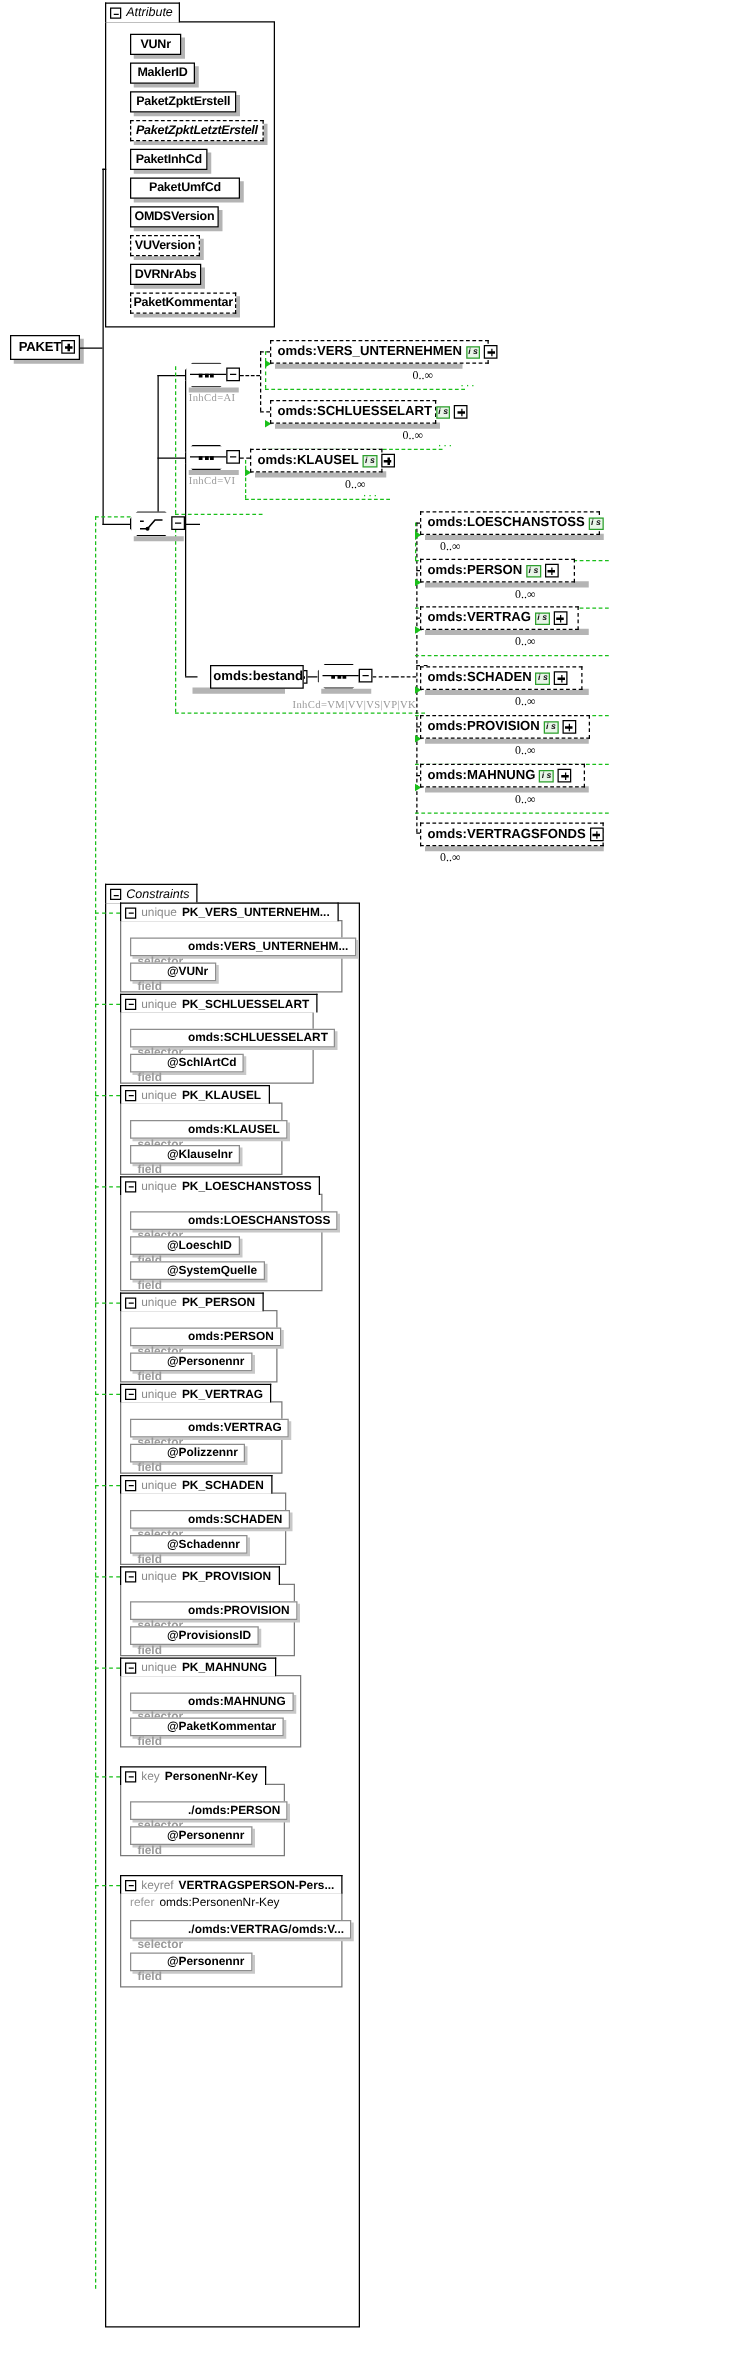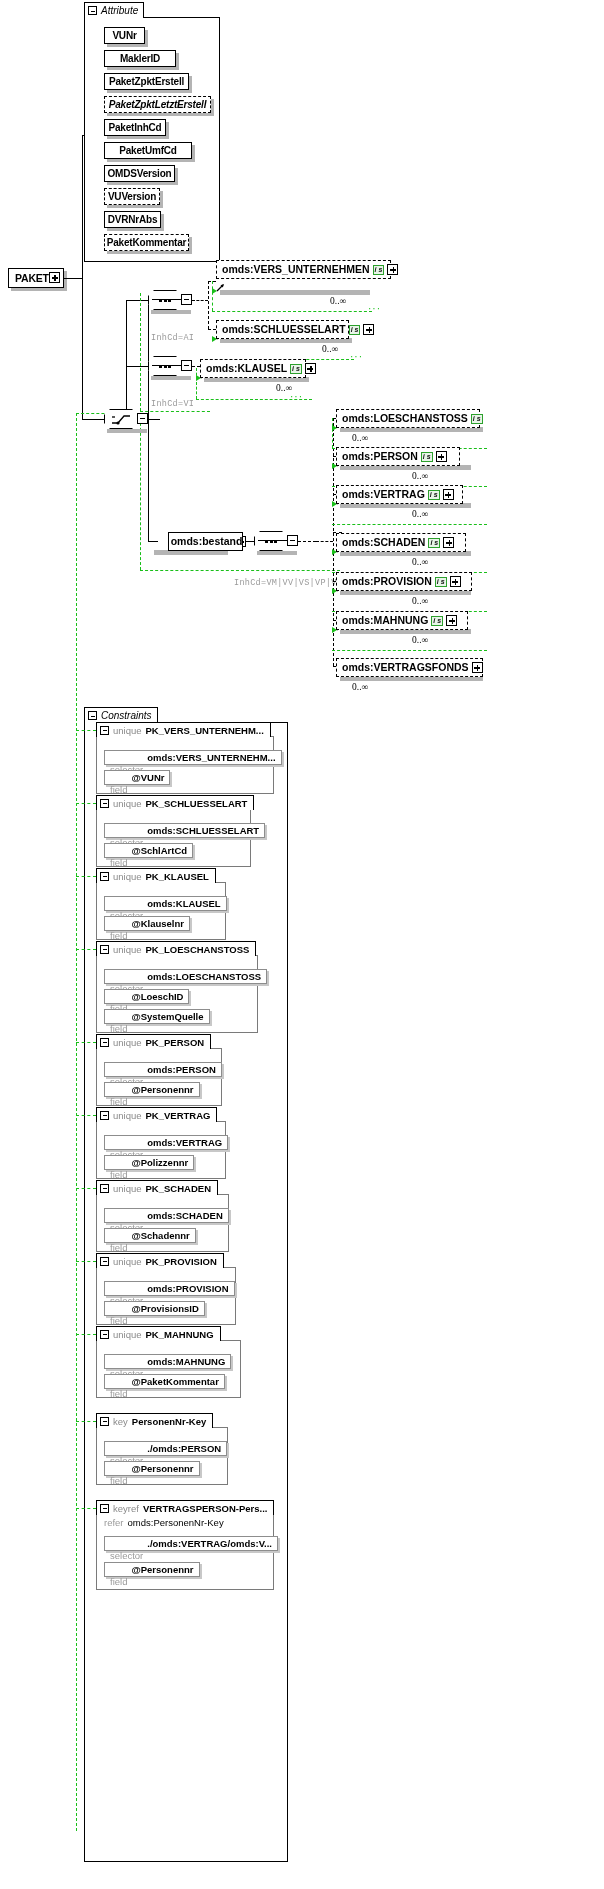--- a/index.html
+++ b/index.html
@@ -137,24 +137,23 @@
   .choice .minibox{
     position:absolute;left:33px;top:4px;width:11px;height:11px;
     border:1.6px solid #000;background:#fff;
   }
   .choice .minibox::after{content:"";position:absolute;left:1.6px;right:1.6px;top:3.5px;height:1.4px;background:#000;}
 
   .inhcd{
     position:absolute;
     font-size:8.5px;
     color:#9a9a9a;
-    font-family:Liberation Mono, monospace;
+    font-family:Liberation Serif, serif;
     letter-spacing:0.3px;
     white-space:nowrap;
-    margin-top:20px;
   }
 
   
   .ln{position:absolute;background:#000;}
   .lnh{height:1.2px;}
   .lnv{width:1.2px;}
   .dln{position:absolute;border-top:1.3px dashed #000;height:0;}
   .dlnv{position:absolute;border-left:1.3px dashed #000;width:0;}
   .gln{position:absolute;border-top:1.4px dashed #19bf19;height:0;}
   .glnv{position:absolute;border-left:1.4px dashed #19bf19;width:0;}
@@ -183,41 +182,41 @@
   .cfield{
     position:absolute;
     border:1.2px solid #8d8d8d;
     background:#fff;
     height:15px;
     display:flex;align-items:center;gap:4px;
     padding:0 5px;
     font-size:9.5px;white-space:nowrap;
     box-shadow:2px 2px 0 0 #c8c8c8;
   }
-  .cfield .kw{color:#9a9a9a;font-weight:normal;margin-top:23px;}
+  .cfield .kw{color:#9a9a9a;font-weight:bold;margin-top:23px;}
   .cfield .vl{color:#000;font-weight:bold;}
   .refline{
     position:absolute;font-size:9.5px;white-space:nowrap;display:flex;gap:4px;align-items:center;
   }
   .refline .kw{color:#9a9a9a;}
   .refline .vl{color:#000;font-weight:normal;}
 </style>
 </head>
 <body>
 
 <div class="canvas">
 
   <div class="frame" style="left:84px; top:17px; width:136px; height:245px;"></div>
   <div class="frame-tab" style="left:84px; top:2px;">
     <span class="minus"></span>
     <span>Attribute</span>
   </div>
 
   <div class="box attr" style="left:104px; top:27px; width:41px;">VUNr</div>
-  <div class="box attr" style="left:104px; top:50px; width:72px;">MaklerID</div>
+  <div class="box attr" style="left:104px; top:50px; width:52px;">MaklerID</div>
   <div class="box attr" style="left:104px; top:73px; width:85px;">PaketZpktErstell</div>
   <div class="box attr opt" style="left:104px; top:96px; width:107px;font-style:italic;">PaketZpktLetztErstell</div>
   <div class="box attr" style="left:104px; top:119px; width:62px;">PaketInhCd</div>
   <div class="box attr" style="left:104px; top:142px; width:88px;">PaketUmfCd</div>
   <div class="box attr" style="left:104px; top:165px; width:71px;">OMDSVersion</div>
   <div class="box attr opt" style="left:104px; top:188px; width:56px;">VUVersion</div>
   <div class="box attr" style="left:104px; top:211px; width:57px;">DVRNrAbs</div>
   <div class="box attr opt" style="left:104px; top:234px; width:85px;">PaketKommentar</div>
 
   <div class="box" style="left:8px; top:268px; width:56px; height:20px; justify-content:flex-start; padding-left:6px; font-size:10.5px;">
@@ -267,21 +266,21 @@
 
   <div class="glnv" style="left:140px; top:293px; height:118px;"></div>
   <div class="gln" style="left:140px; top:411px; width:70px;"></div>
 
   <div class="dln" style="left:192px; top:300px; width:16px;"></div>
   <div class="dlnv" style="left:208px; top:281px; height:48px;"></div>
   <div class="dln" style="left:208px; top:281px; width:8px;"></div>
   <div class="dln" style="left:208px; top:329px; width:8px;"></div>
 
   <div class="enode-shadow" style="left:220px; top:290px; width:150px;"></div>
-  <div class="enode opt" style="left:216px; top:260px; width:175px;">
+  <div class="enode opt" style="left:216px; top:272px; width:175px;">
     <span class="lbl">omds:VERS_UNTERNEHMEN</span>
     <span class="badge">i s</span>
     <span class="plusbox"></span>
   </div>
   <div class="garrow" style="left:212px; top:288px;"></div>
   <svg class="karrow" style="left:216px; top:283px;" viewBox="0 0 9 9">
     <path d="M1 8 L7 2" stroke="#000" stroke-width="1.2"></path>
       <path d="M8 1 L4.5 2.2 L6.8 4.5 Z" fill="#000"></path>
   </svg>
   <div class="occ" style="left:330px; top:296px;">0..∞</div>

